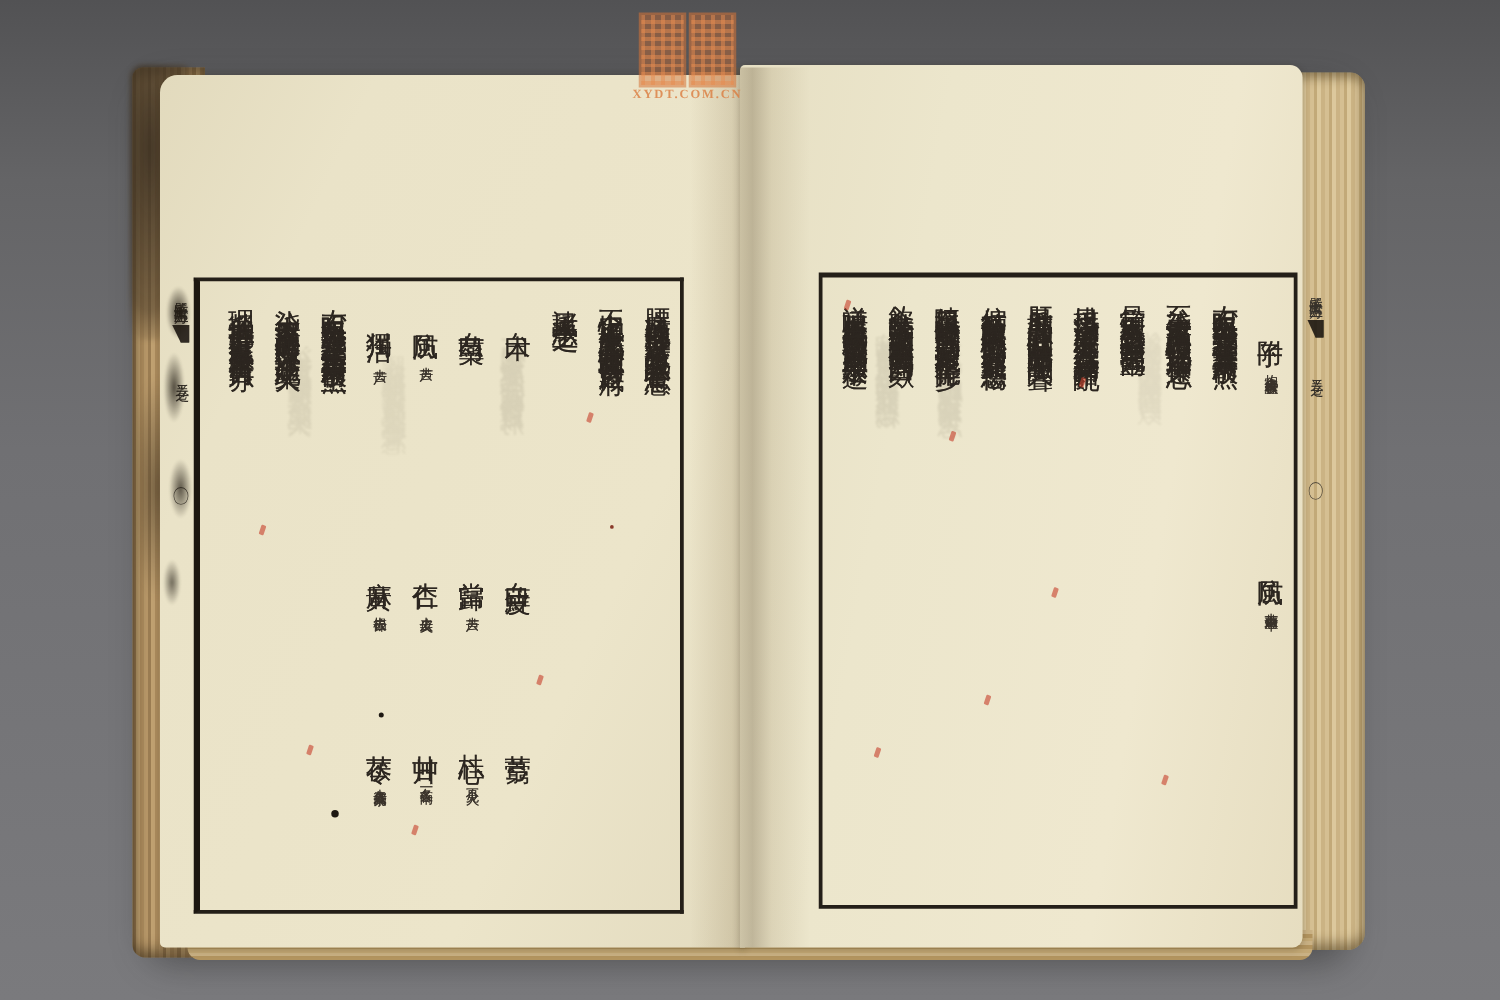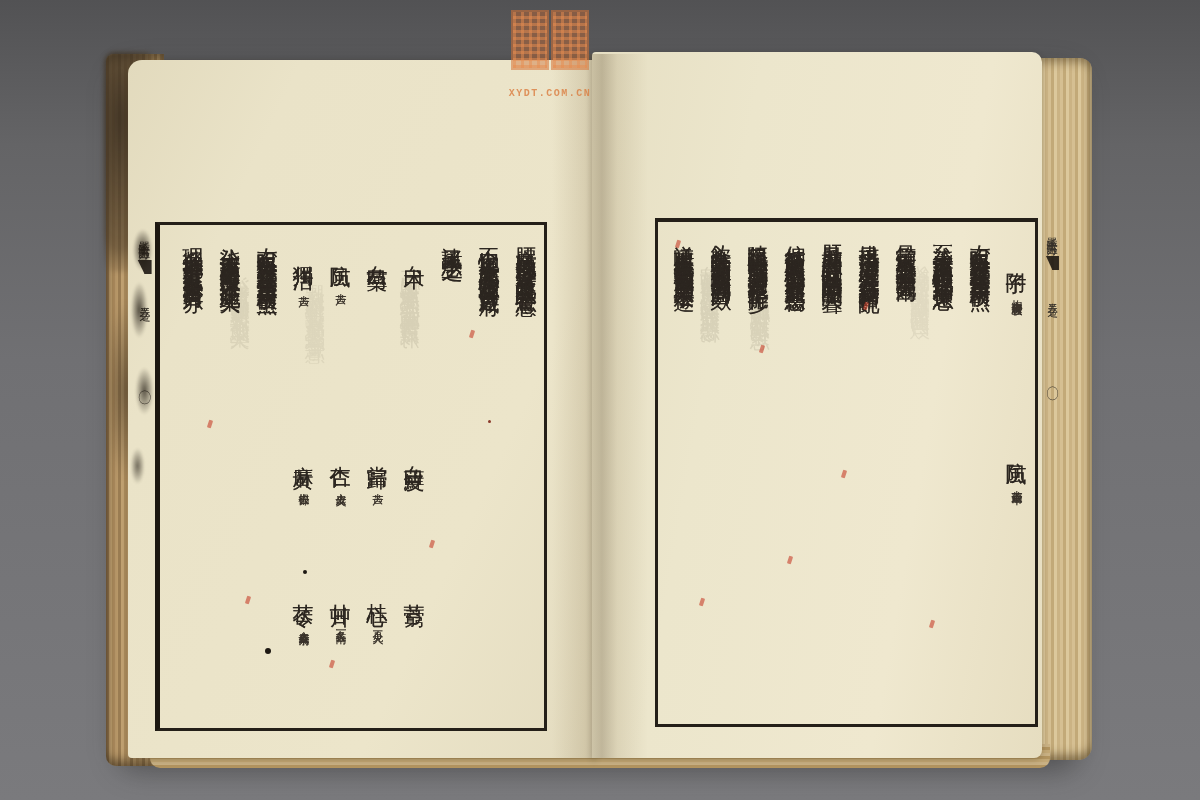--- a/index.html
+++ b/index.html
@@ -73,21 +73,21 @@
       radial-gradient(ellipse 13px 34px at 60% 55%, rgba(30,24,16,.7), transparent 70%),
       radial-gradient(ellipse 10px 26px at 40% 80%, rgba(30,24,16,.6), transparent 70%);
     filter:blur(1px); }
   
   .watermark { position:absolute; left:490px; top:10px; width:120px; height:100px;
     display:flex; flex-direction:column; align-items:center; z-index:9; pointer-events:none; }
   .wm-seals { display:flex; gap:6px; margin-top:2px; }
   .wm-seal { width:34px; height:56px; background:rgba(206,104,46,.42); outline:2px solid rgba(214,114,54,.55);
     background-image:repeating-linear-gradient(0deg,rgba(230,140,80,.5) 0 3px,transparent 3px 7px),
                      repeating-linear-gradient(90deg,rgba(230,140,80,.5) 0 3px,transparent 3px 8px); }
-  .wm-site { margin-top:20px; font-family:Liberation Mono, monospace;
+  .wm-site { margin-top:2px; font-family:Liberation Serif, serif;
     font-size:10px; letter-spacing:1.5px; color:rgba(219,124,62,.8); font-weight:bold; }
   
   .kmark { position:absolute; width:4px; height:8px; background:rgba(198,62,42,.6);
     border-radius:1px; transform:rotate(18deg); z-index:8; }
   .speck { position:absolute; border-radius:50%; background:#1d1812; z-index:8; }
 </style>
 </head>
 <body>
 
 <div class="book-shadow"></div>

